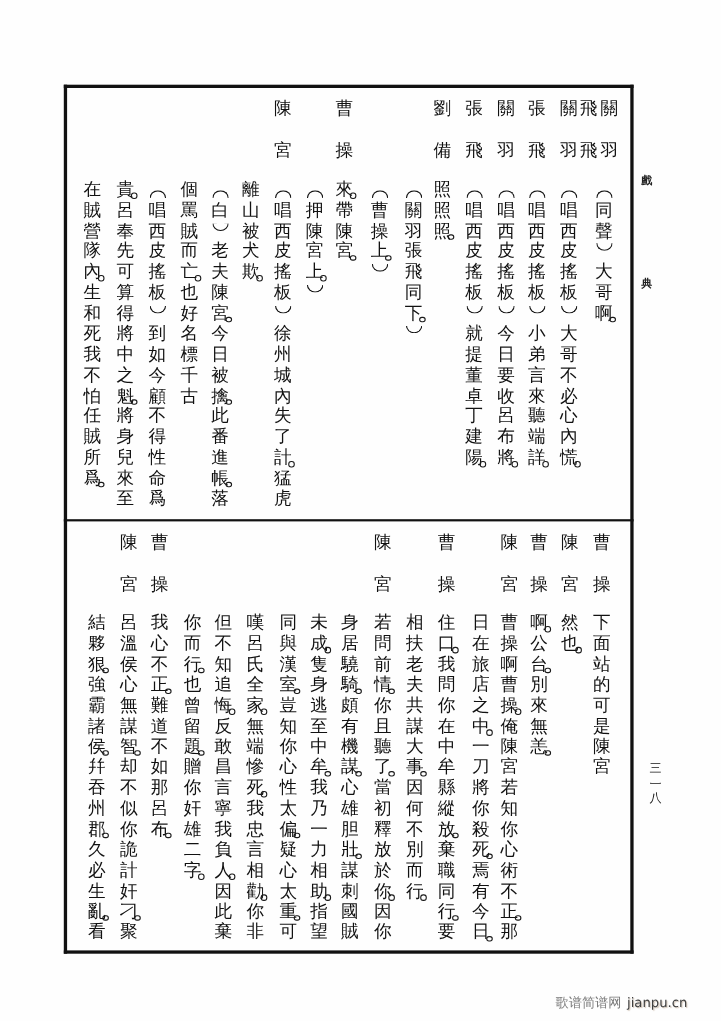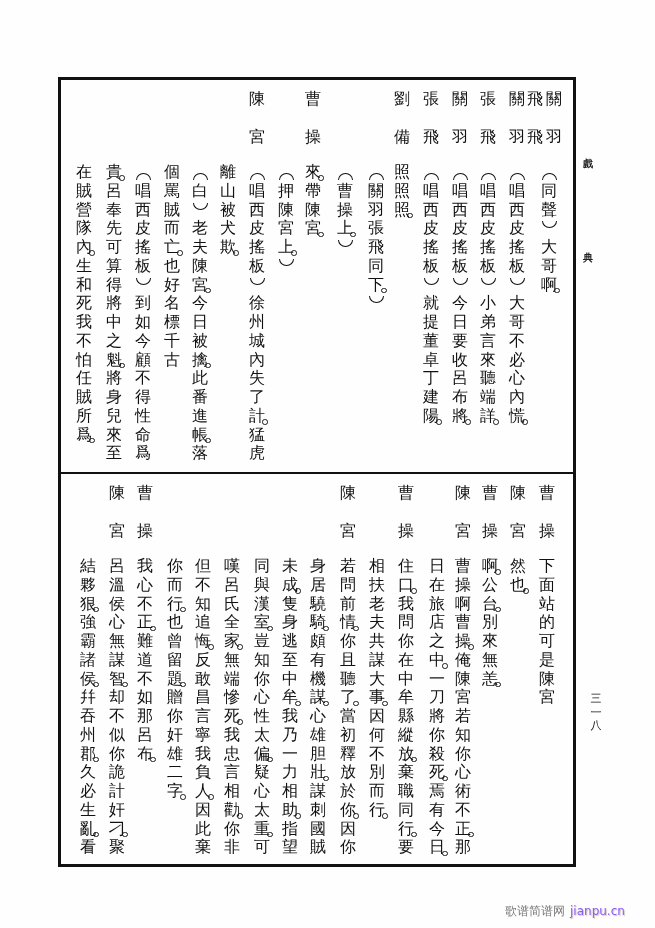--- a/index.html
+++ b/index.html
@@ -37,21 +37,21 @@
   }
   .vt .po::before { top:10px; border-bottom:none; border-radius:50% 50% 0 0 / 100% 100% 0 0; }
   .vt .pc::before { top:2px;  border-top:none;    border-radius:0 0 50% 50% / 0 0 100% 100%; }
 
   .margin-label { position:absolute; width:14px; text-align:center; font-size:10px; font-weight:bold; color:#222; }
   .pagenum { position:absolute; left:589px; top:692px; width:14px; }
   .pagenum .ch { width:14px; height:13.5px; line-height:13.5px; font-size:11px; }
 
   .watermark { position:absolute; left:505px; top:903px; white-space:nowrap; font-size:12px; }
   .wm-cn { color:#7a7a7a; font-family:Liberation Mono, monospace; }
-  .wm-url { color:#8b5cf6; font-family:"DejaVu Sans", sans-serif; margin-left:5px; text-shadow:1px 1px 1px rgba(120,80,40,0.35); }
+  .wm-url { color:#404040; font-family:"DejaVu Sans", sans-serif; margin-left:5px; text-shadow:1px 1px 1px rgba(120,80,40,0.35); }
 </style>
 </head>
 <body>
 
 <div class="rule" style="left:58px;top:77px;width:518px;height:2.5px;"></div>
 <div class="rule" style="left:58px;top:864px;width:518px;height:3px;"></div>
 <div class="rule" style="left:58px;top:77px;width:3px;height:790px;"></div>
 <div class="rule" style="left:573px;top:77px;width:3px;height:790px;"></div>
 <div class="rule" style="left:58px;top:472px;width:518px;height:2px;"></div>
 

